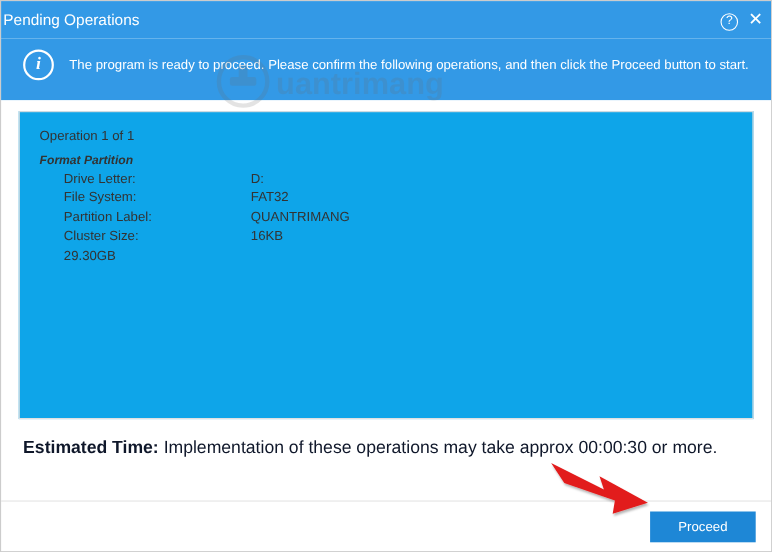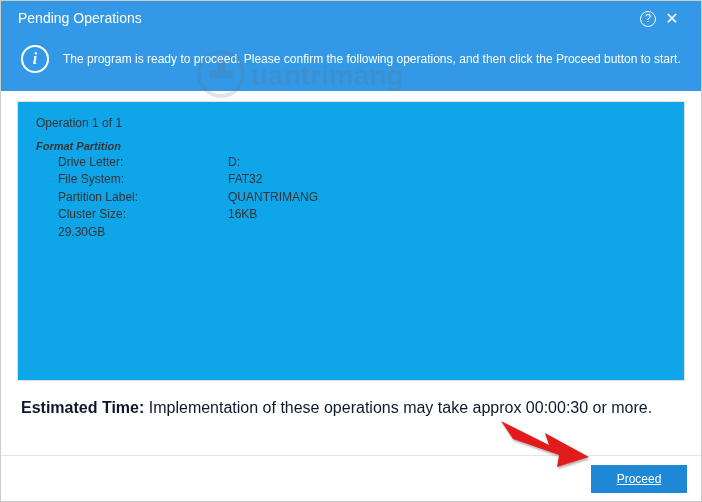--- a/index.html
+++ b/index.html
@@ -11,21 +11,21 @@
       height: 502px;
       border: 1px solid #ccc;
       position: relative;
       overflow: hidden;
     }
     .titlebar {
       background: #3399e6;
       height: 34px;
       display: flex;
       align-items: center;
-      padding: 0 17px;
+      padding: 0 2px;
       color: #fff;
     }
     .titlebar-title {
       font-size: 14px;
       flex: 1;
     }
     .titlebar-icon {
       width: 24px;
       text-align: center;
       cursor: pointer;
@@ -98,21 +98,20 @@
       align-items: center;
       padding: 0 14px;
     }
     .proceed-btn {
       background: #1e87d6;
       color: #fff;
       border: none;
       width: 96px;
       height: 28px;
       font-size: 12px;
-      text-decoration: underline;
       cursor: pointer;
     }
 
     .arrow-annotation {
       position: absolute;
       bottom: 30px;
       right: 110px;
       pointer-events: none;
     }
 

